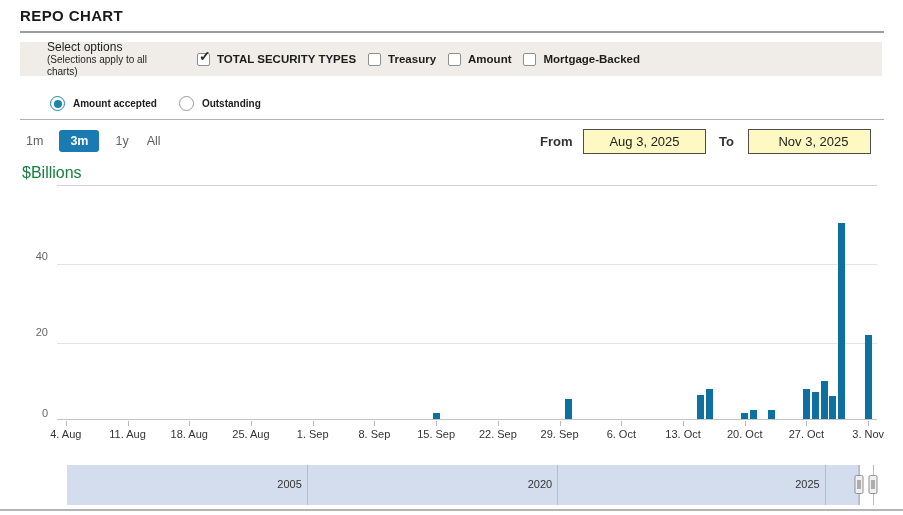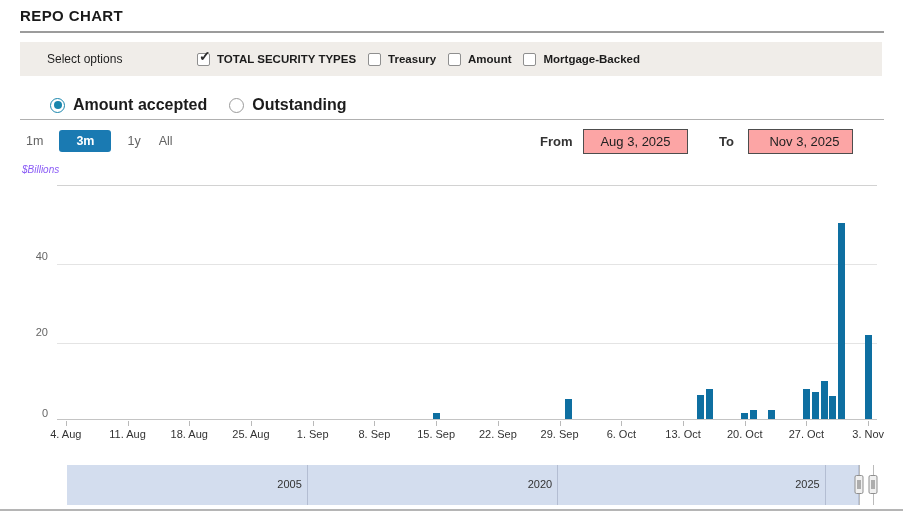--- a/index.html
+++ b/index.html
@@ -19,38 +19,38 @@
   .cb-item { display:flex; align-items:center; gap:7px; cursor:pointer; }
   .cb-box { width:13px; height:13px; background:#fff; border:1px solid #8f8f8f; border-radius:2px; position:relative; flex:none; }
   .cb-check { position:absolute; left:1px; top:-5px; font-size:14px; font-weight:700; color:#2e2e2e; line-height:1; }
   .cb-label { font-size:11.5px; font-weight:700; color:#1c1c1c; white-space:nowrap; }
 
   
   #radio-group { left:50px; top:96px; display:flex; align-items:center; gap:22px; }
   .radio-item { display:flex; align-items:center; gap:8px; cursor:pointer; }
   .radio-circle { width:15px; height:15px; border-radius:50%; background:#fff; border:1px solid #9a9a9a; position:relative; flex:none; }
   .radio-dot { position:absolute; left:2.5px; top:2.5px; width:8px; height:8px; border-radius:50%; }
-  .radio-label { font-size:16px; font-weight:700; color:#1c1c1c; white-space:nowrap; }
+  .radio-label { font-size:10px; font-weight:700; color:#1c1c1c; white-space:nowrap; }
 
   #sep-line { left:20px; top:119px; width:864px; height:1px; background:#b0b0b0; }
 
   
   #range-group { left:24px; top:130px; display:flex; align-items:center; gap:14px; }
   .range-item { font-size:12.5px; color:#636363; padding:4px 2px; cursor:pointer; }
-  .range-item.active { color:#fff; font-weight:700; border-radius:3px; padding:4px 17px; }
+  .range-item.active { color:#fff; font-weight:700; border-radius:3px; padding:4px 11px; }
 
   .fromto-label { font-size:13px; font-weight:700; color:#333; }
   #from-label { left:540px; top:134px; }
   #to-label { left:719px; top:134px; }
-  .date-input { position:absolute; width:105px; height:25px; border:1px solid #4d4d4d; background:#fca5a5; text-align:center; font-size:13px; color:#222; font-family:"Liberation Sans", sans-serif; }
+  .date-input { position:absolute; width:123px; height:25px; border:1px solid #4d4d4d; background:#fef9c3; text-align:center; font-size:13px; color:#222; font-family:"Liberation Sans", sans-serif; }
   #from-input { left:583px; top:129px; }
   #to-input { left:748px; top:129px;padding-left:8px; }
 
   
-  #billions-label { left:22px; top:164px; font-size:10px; color:#8b5cf6;font-style:italic; }
+  #billions-label { left:22px; top:164px; font-size:16px; color:#15803d; }
   #plot { left:57px; top:185px; width:820px; height:235px; border-top:1px solid #d2d2d2; border-bottom:1px solid #c4c4c4; }
   .gridline { position:absolute; left:0; right:0; height:1px; background:#e4e4e4; }
   .y-tick-label { position:absolute; left:18px; width:30px; text-align:right; font-size:11px; color:#666; height:14px; line-height:14px; }
   .bar { position:absolute; bottom:0; width:7px; }
   .x-tick { position:absolute; top:235px; width:1px; height:5px; background:#b9b9b9; }
   .x-label { position:absolute; top:242px; width:64px; margin-left:-32px; text-align:center; font-size:11px; color:#333; white-space:nowrap; }
 
   
   #navigator { left:67px; top:465px; width:813px; height:40px; background:#fff; }
   #nav-mask { position:absolute; left:0; top:0; bottom:0; background:#d3ddee; border-right:1px solid #b8c2d6; }
@@ -66,20 +66,21 @@
 </style>
 </head>
 <body>
 
 <div class="abs" id="page-title">REPO CHART</div>
 <div class="abs" id="title-rule"></div>
 
 <div class="abs" id="options-bar">
   <div id="select-options">
     <div class="l1">Select options</div>
+    <div class="l2">(Selections apply to all charts)</div>
   </div>
   <div id="checkbox-group">
       <div class="cb-item">
         <span class="cb-box">
           <span class="cb-check">✓</span>
         </span>
         <span class="cb-label">TOTAL SECURITY TYPES</span>
       </div>
       <div class="cb-item">
         <span class="cb-box"></span>

